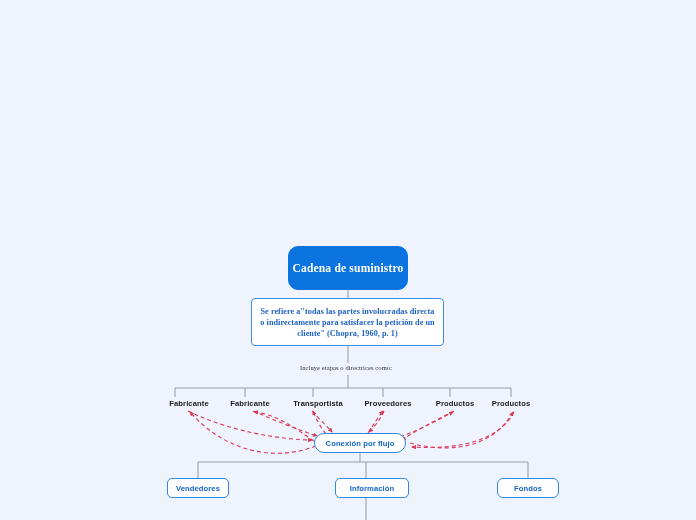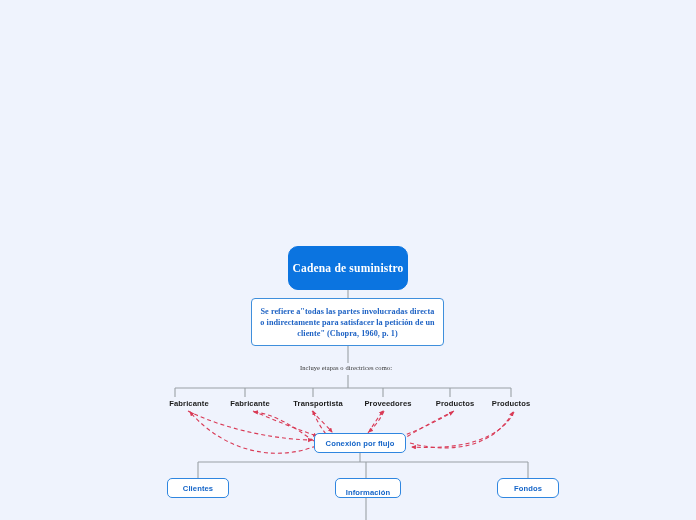--- a/index.html
+++ b/index.html
@@ -90,41 +90,41 @@
     transform: translateX(-50%);
   }
   
   .node-flow {
     left: 314px;
     top: 433px;
     width: 92px;
     height: 20px;
     background: #ffffff;
     border: 1.6px solid #2f86e0;
-    border-radius: 5px;
+    border-radius: 10px;
     color: #1565c8;
     font-size: 7.6px;
     font-weight: bold;
     letter-spacing: 0.1px;
   }
   
   .node-leaf {
     top: 478px;
     width: 62px;
     height: 20px;
     background: #ffffff;
     border: 1.6px solid #2f86e0;
     border-radius: 5px;
     color: #1565c8;
     font-size: 7.6px;
     font-weight: bold;
     letter-spacing: 0.1px;
   }
   #leaf-0 { left: 167px; }
-  #leaf-1 { left: 335px; width: 66px; align-items: flex-end; }
+  #leaf-1 { left: 335px; width: 74px; }
   #leaf-2 { left: 497px; border-radius: 6px; }
 </style>
 </head>
 <body>
 
 <div id="canvas">
 
   <svg class="wires" viewBox="0 0 696 520" xmlns="http://www.w3.org/2000/svg">
     <defs>
       <marker id="ah" markerWidth="5" markerHeight="5" refX="3.6" refY="2" orient="auto" markerUnits="strokeWidth">
@@ -190,21 +190,21 @@
   <div class="stage-label" style="left:318px">Transportista</div>
   <div class="stage-label" style="left:388px">Proveedores</div>
   <div class="stage-label" style="left:455px">Productos</div>
   <div class="stage-label" style="left:511px">Productos</div>
 
   <div class="node node-flow">
     <span>Conexión por flujo</span>
   </div>
 
   <div class="node node-leaf" id="leaf-0">
-    <span>Clientes</span>
+    <span>Vendedores</span>
   </div>
   <div class="node node-leaf" id="leaf-1">
     <span>Información</span>
   </div>
   <div class="node node-leaf" id="leaf-2">
     <span>Fondos</span>
   </div>
 
 </div>
 

